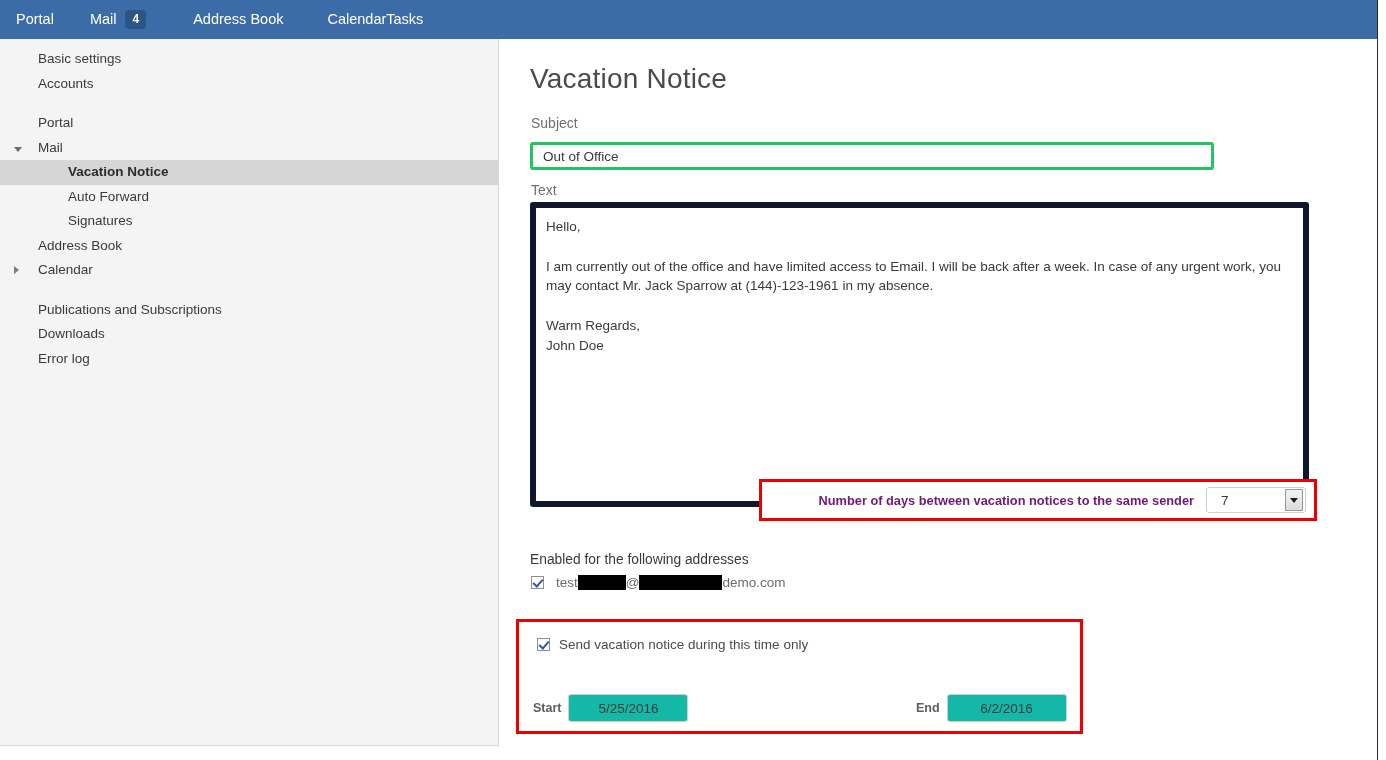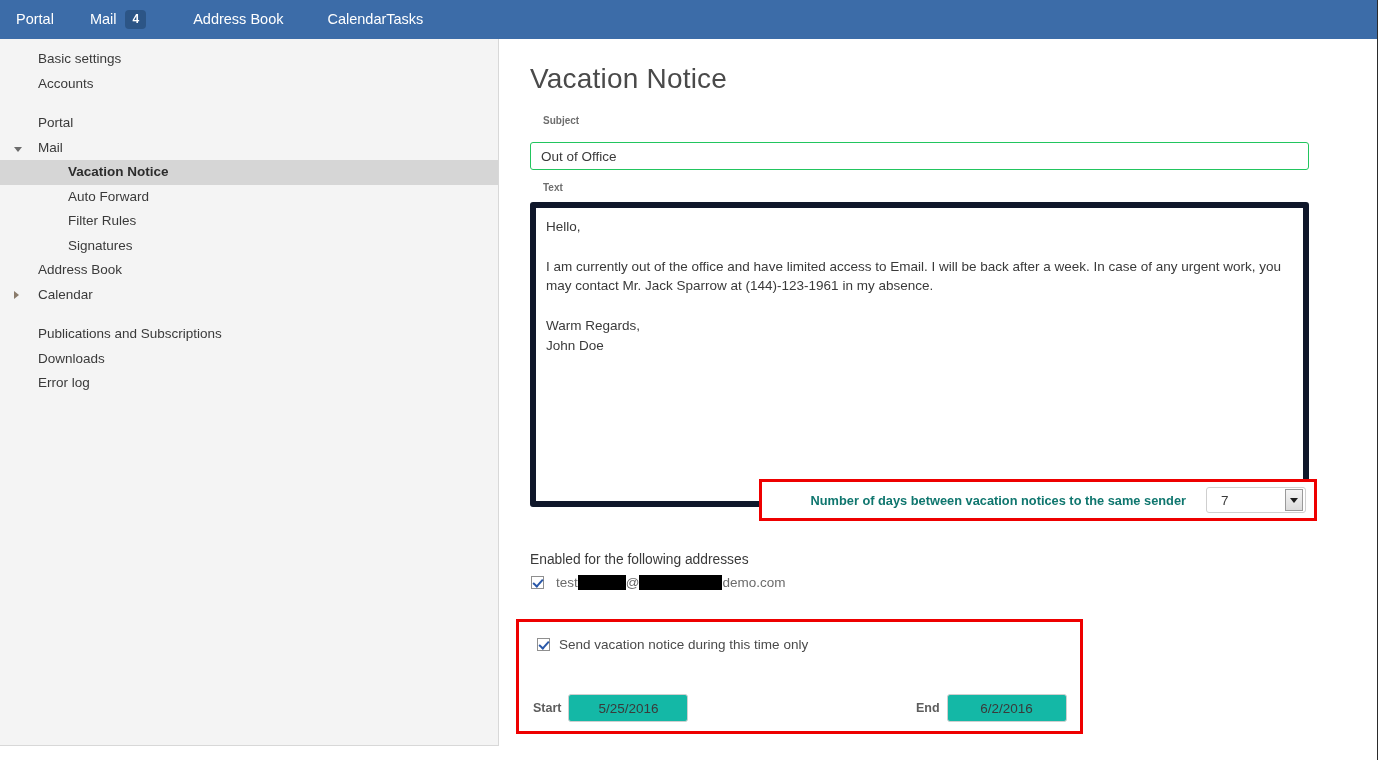--- a/index.html
+++ b/index.html
@@ -149,35 +149,34 @@
     position: absolute;
     left: 30px;
     top: 24px;
     font-size: 28px;
     font-weight: 300;
     color: #4a4a4a;
     letter-spacing: 0.2px;
   }
   .field-label {
     position: absolute;
-    font-size: 10px;
-    font-weight: bold;
+    font-size: 14px;
+    font-weight: normal;
     color: #6e6e6e;
-    margin-left: 12px;
   }
   #subject-label { left: 31px; top: 76px; }
   #text-label    { left: 31px; top: 143px; }
 
   #subject-input {
     position: absolute;
     left: 30px;
     top: 103px;
-    width: 779px;
+    width: 684px;
     height: 28px;
-    border: 1px solid #22c55e;
+    border: 3px solid #22c55e;
     border-radius: 3px;
     background: #ffffff;
     font-family: "Liberation Sans", sans-serif;
     font-size: 13.5px;
     color: #3a3a3a;
     padding: 9px 10px;
     box-sizing: border-box;
     outline: none;
   }
 
@@ -211,23 +210,23 @@
     border: 3px solid #ee0000;
     box-sizing: border-box;
     display: flex;
     align-items: center;
     justify-content: flex-end;
     background: #ffffff;
   }
   #days-label {
     font-size: 12.8px;
     font-weight: bold;
-    color: #0f766e;
+    color: #701a75;
     white-space: nowrap;
-    margin-right: 20px;
+    margin-right: 12px;
   }
   #days-select {
     width: 100px;
     height: 26px;
     border: 1px solid #cfcfcf;
     border-radius: 3px;
     background: #ffffff;
     display: flex;
     align-items: center;
     justify-content: space-between;
@@ -413,23 +412,20 @@
   </div>
   <div class="side-row lvl-1">
     <span class="tw"><i class="caret-down"></i></span>
     <span class="lbl">Mail</span>
   </div>
   <div class="side-row lvl-2 selected">
     <span class="lbl">Vacation Notice</span>
   </div>
   <div class="side-row lvl-2">
     <span class="lbl">Auto Forward</span>
-  </div>
-  <div class="side-row lvl-2">
-    <span class="lbl">Filter Rules</span>
   </div>
   <div class="side-row lvl-2">
     <span class="lbl">Signatures</span>
   </div>
   <div class="side-row lvl-1">
     <span class="lbl">Address Book</span>
   </div>
   <div class="side-row lvl-1">
     <span class="tw"><i class="caret-right"></i></span>
     <span class="lbl">Calendar</span>

